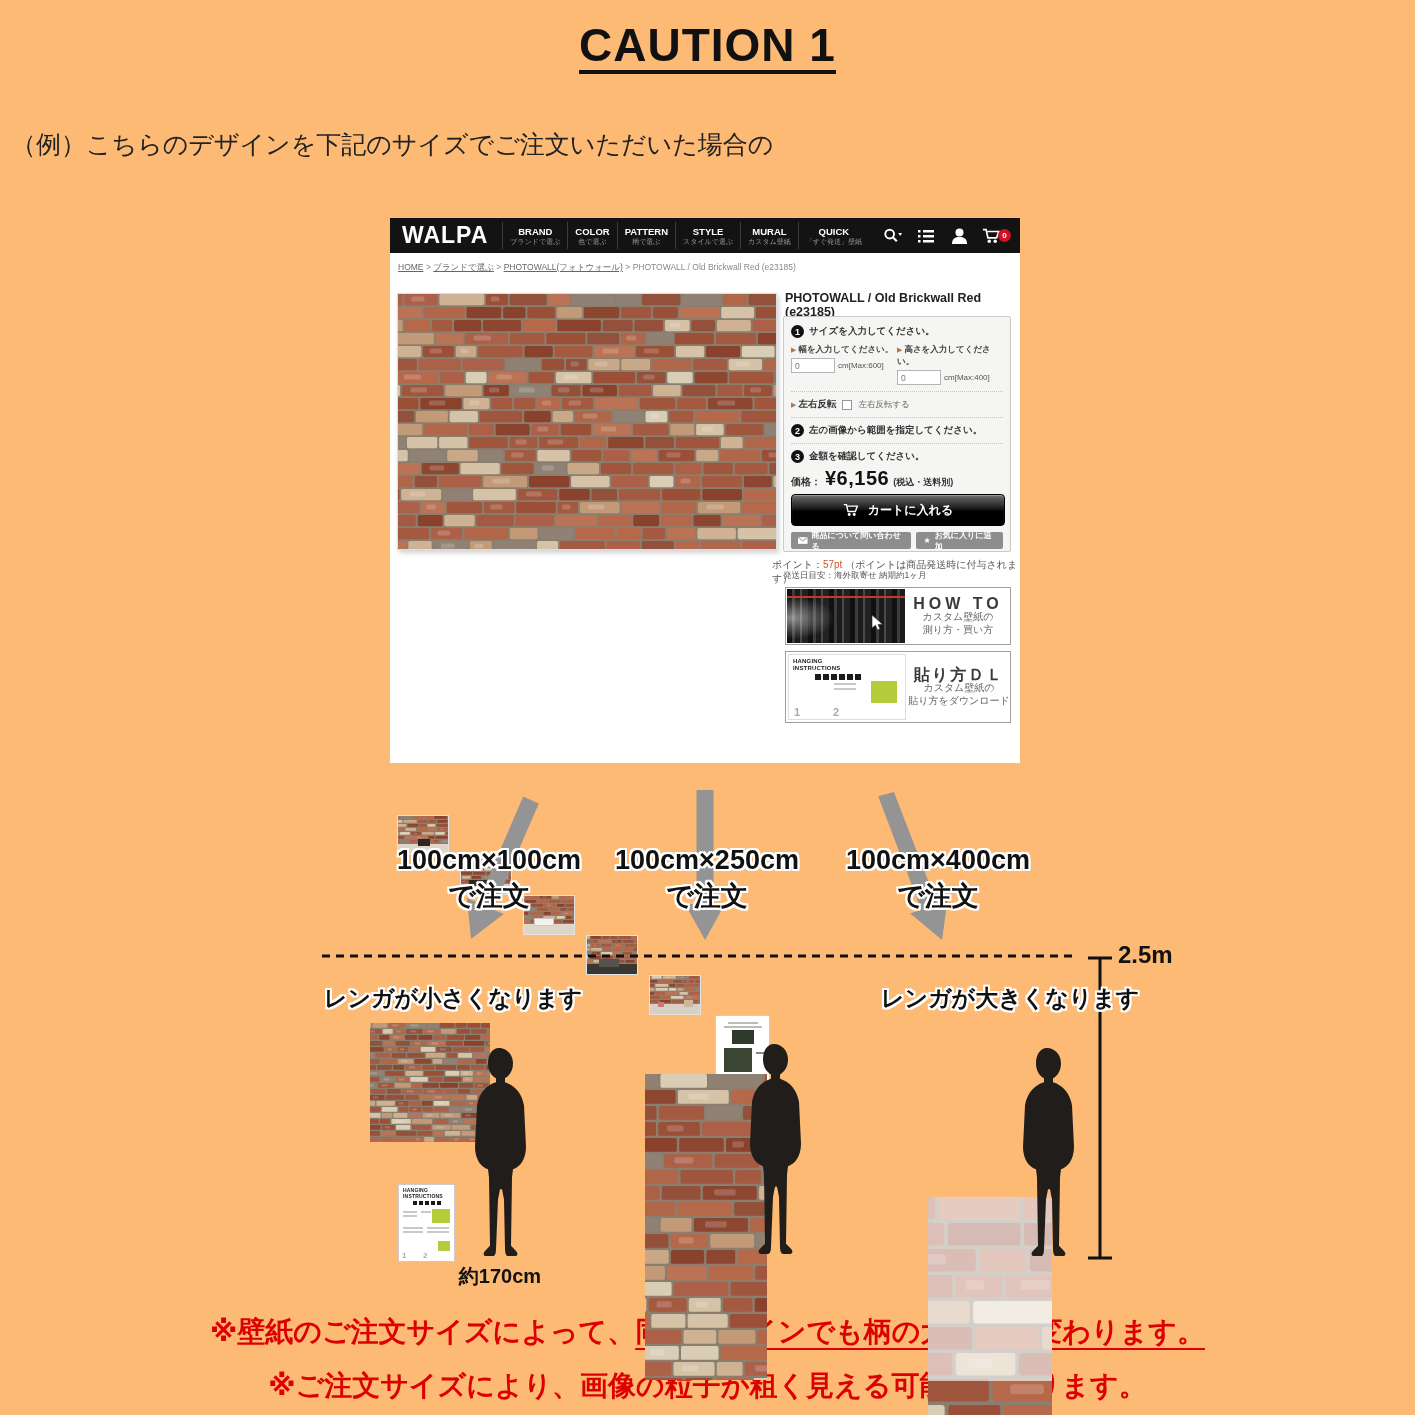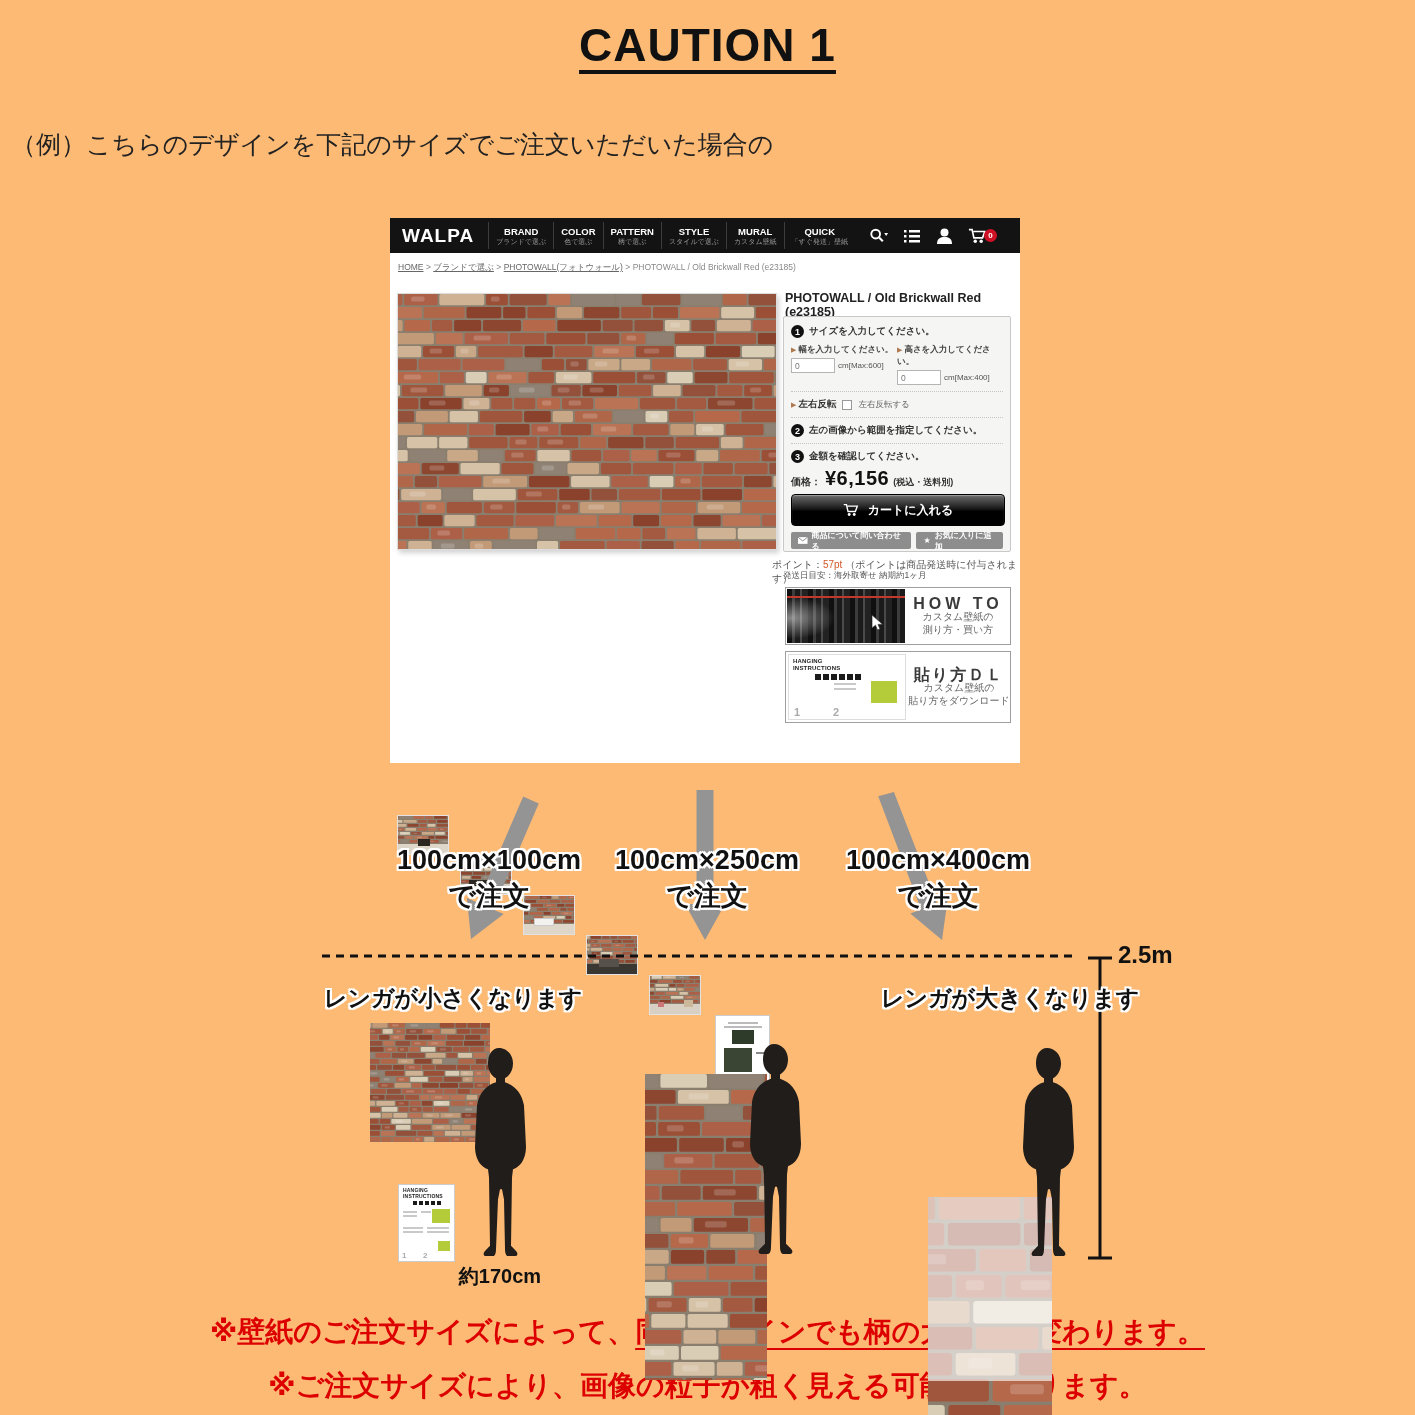--- a/index.html
+++ b/index.html
@@ -7,21 +7,21 @@
           font-family:"Liberation Sans","DejaVu Sans",sans-serif;color:#111;}
   .abs{position:absolute;}
   
   #page-title{top:18px;left:0;width:100%;text-align:center;font-size:46px;font-weight:800;
     letter-spacing:1px;}
   #page-title span{text-decoration:underline;text-decoration-thickness:4px;text-underline-offset:9px;}
   .subtitle{left:11px;width:100%;text-align:left;font-size:25px;color:#222;}
   
   #shot{top:218px;left:390px;width:630px;height:545px;background:#fff;}
   #navbar{top:0;left:0;width:630px;height:35px;background:#131313;display:flex;align-items:center;}
-  #logo{color:#fff;font-size:19px;font-weight:800;letter-spacing:1px;padding:0 14px 0 12px;}
+  #logo{color:#fff;font-size:23px;font-weight:800;letter-spacing:1px;padding:0 14px 0 12px;}
   .navitem{height:27px;padding:0 7px;border-left:1px solid #3c3c3c;display:flex;flex-direction:column;
     align-items:center;justify-content:center;cursor:pointer;}
   .navitem:last-of-type{border-right:1px solid #3c3c3c;}
   .nav-main{color:#fff;font-size:9.5px;font-weight:700;line-height:11px;}
   .nav-sub{color:#9a9a9a;font-size:7px;line-height:9px;white-space:nowrap;}
   #nav-icons{display:flex;align-items:center;gap:13px;margin-left:14px;}
   .navicon{position:relative;width:20px;height:18px;display:flex;align-items:center;justify-content:center;cursor:pointer;}
   #cart-badge{position:absolute;right:-9px;top:2px;width:13px;height:13px;border-radius:50%;
     background:#cf1126;color:#fff;font-size:8px;font-weight:700;display:flex;align-items:center;justify-content:center;}
   #breadcrumb{top:44px;left:8px;font-size:8.5px;color:#888;}

